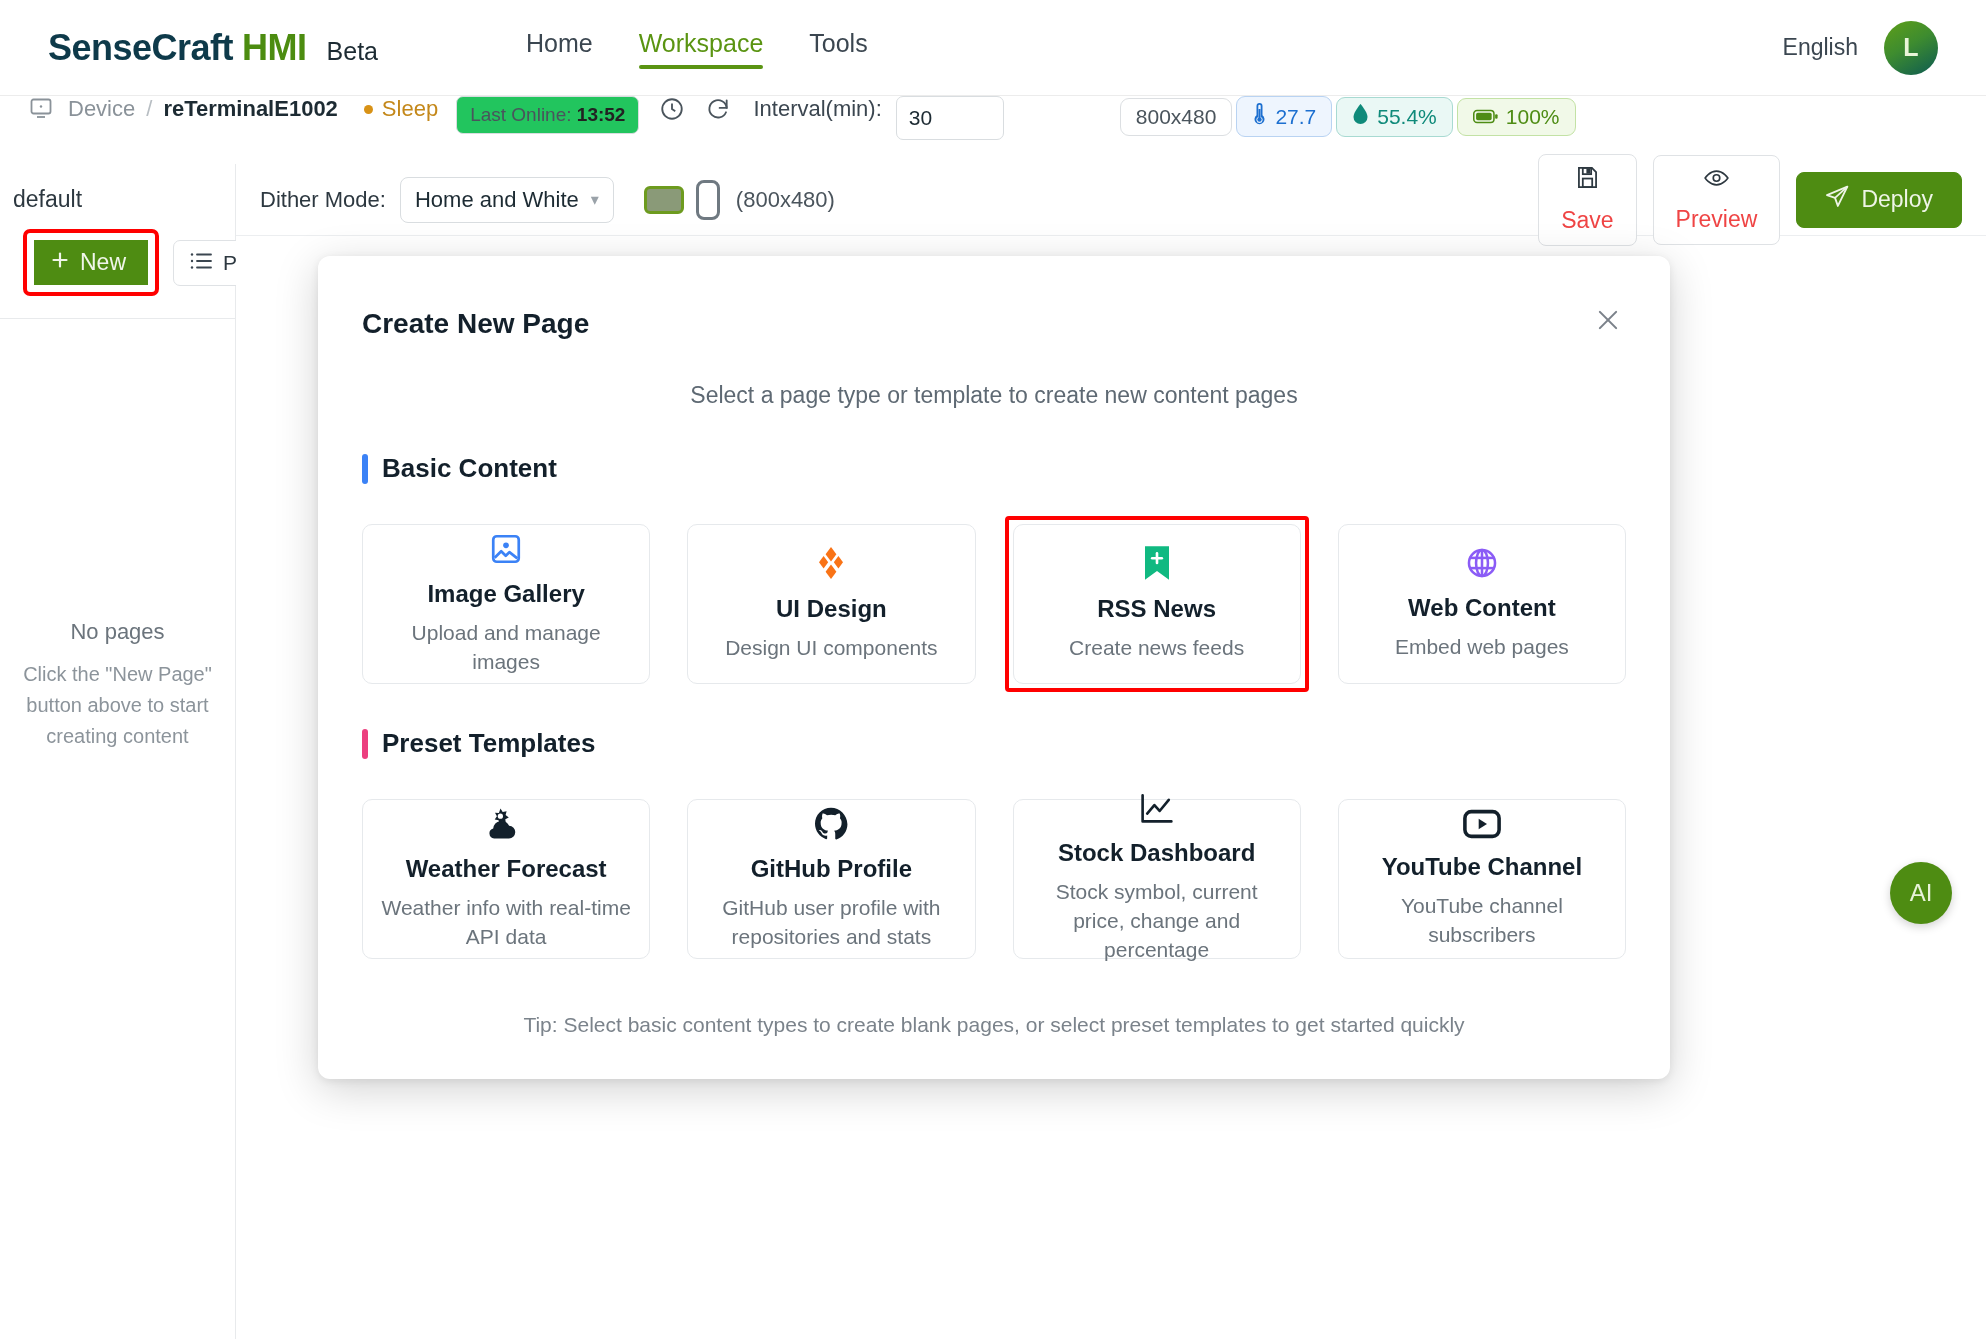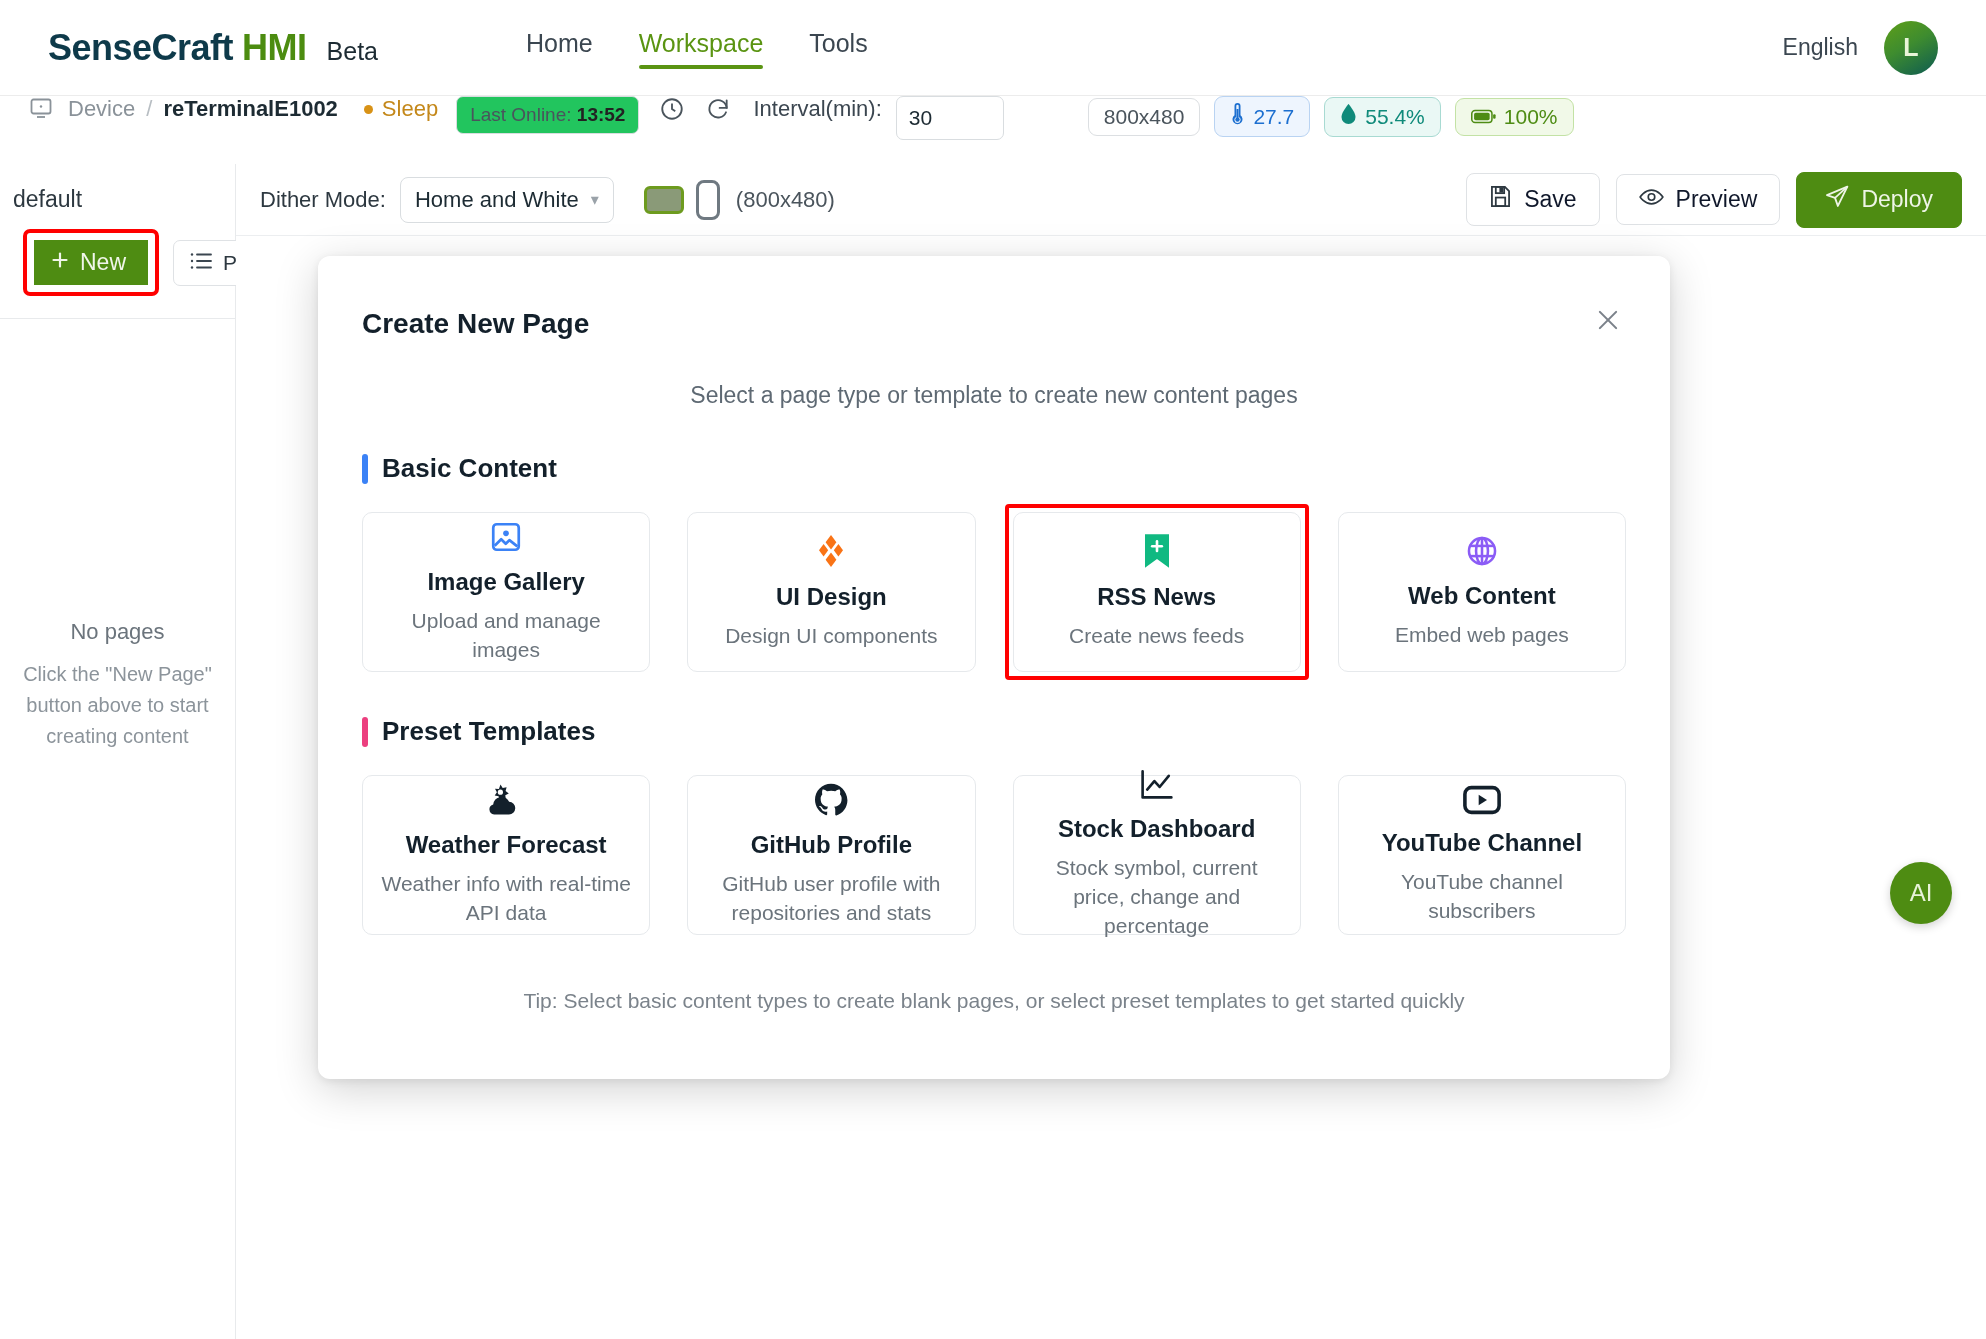--- a/index.html
+++ b/index.html
@@ -61,21 +61,21 @@
   }
   .pill-outline b { font-weight:700; color:#222; }
   .icon-btn { margin-left:20px; cursor:pointer; display:flex; align-items:center; }
   .interval-label { font-size:22px; color:#3b4650; margin-left:22px; }
   .interval-input {
     margin-left:14px; width:108px; height:44px; border:1px solid #d9dde0;
     border-radius:7px; font-size:21px; color:#1d2b33; padding: 0 12px;
     font-family:"Liberation Sans", sans-serif; background:#fff;
   }
 
-  .badges { display:flex; align-items:center; gap:14px; margin-left: 84px; }
+  .badges { display:flex; align-items:center; gap:4px; margin-left: 116px; }
   .badge {
     display:flex; align-items:center; gap:8px;
     border-radius:9px; padding: 6px 15px; font-size:21px; border:1px solid transparent;
   }
   .badge.res { border-color:#dcdfe2; color:#4a545c; background:#fff; }
   .badge.temp { border-color:#b9d3f2; color:#1c6fd0; background:#eef5fe; }
   .badge.hum  { border-color:#a8dad2; color:#0f8a7a; background:#eaf8f5; }
   .badge.batt { border-color:#c3e2a5; color:#4e8c14; background:#f1f9e8; }
 
   
@@ -126,21 +126,21 @@
   }
   .port {
     width:24px; height:40px; border:3px solid #6f7981; border-radius:8px; background:#fff; cursor:pointer;
   }
   .res-text { font-size:22px; color:#4a545c; margin-left:16px; }
   .tb-right { margin-left:auto; display:flex; align-items:center; gap: 16px; }
   .btn {
     display:flex; align-items:center; gap:12px; border-radius:8px; cursor:pointer;
     font-size:23px; padding: 11px 22px; font-family:"Liberation Sans", sans-serif;
   }
-  .btn.ghost { background:#fff; border:1px solid #dfe2e5; color:#0f172a; }
+  .btn.ghost { background:#fff; border:1px solid #dfe2e5; color:#ef4444;flex-direction:column; }
   .btn.primary { background:#4e8c12; border:1px solid #4e8c12; color:#eef5e6; padding: 12px 28px; }
 
   
   .overlay { position:absolute; inset:0; background: rgba(0,0,0,0.0); }
   .modal {
     position:absolute; left: 318px; top: 256px; width: 1352px; height: 823px;
     background:#fff; border-radius: 12px;
     box-shadow: 0 10px 44px rgba(0,0,0,0.18), 0 2px 8px rgba(0,0,0,0.08);
     padding: 0 44px;
   }
@@ -151,21 +151,21 @@
     color:#7a8189; font-size:30px; line-height:1;
   }
   .modal-sub { text-align:center; font-size:23px; color:#5e6973; margin-top: 42px; }
 
   .section-head { display:flex; align-items:center; gap:14px; margin-top: 44px; }
   .bar { width:6px; height:30px; border-radius:3px; }
   .bar.blue { background:#3b82f6; }
   .bar.pink { background:#ec3f7f; }
   .section-title { font-size:26px; font-weight:700; color:#13202b; }
 
-  .grid { display:grid; grid-template-columns: repeat(4, 1fr); gap: 37px; margin-top: 28px; }
+  .grid { display:grid; grid-template-columns: repeat(4, 1fr); gap: 37px; margin-top: 40px; }
   .card {
     border:1px solid #e6e9ec; border-radius:10px; background:#fff;
     display:flex; flex-direction:column; align-items:center; justify-content:center;
     text-align:center; cursor:pointer; padding: 26px 14px;
   }
   .card.basic { height: 160px; }
   .card.preset { height: 160px; }
   .card-icon { height:44px; display:flex; align-items:center; justify-content:center; }
   .card-title { font-size:24px; font-weight:700; color:#13202b; margin-top: 14px; }
   .card-desc { font-size:21px; color:#6b747c; margin-top: 11px; line-height:1.38; }

